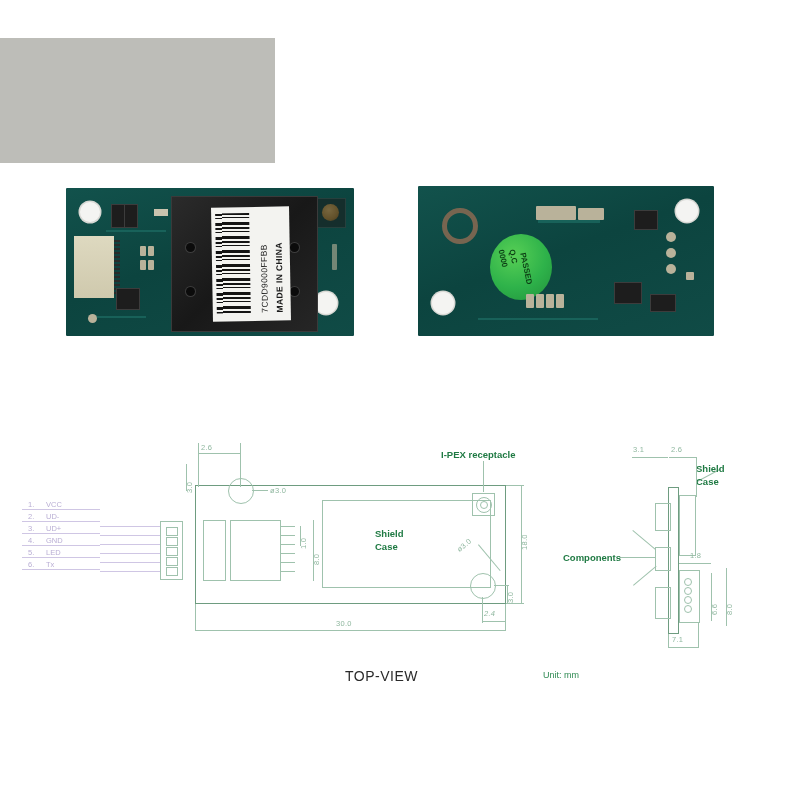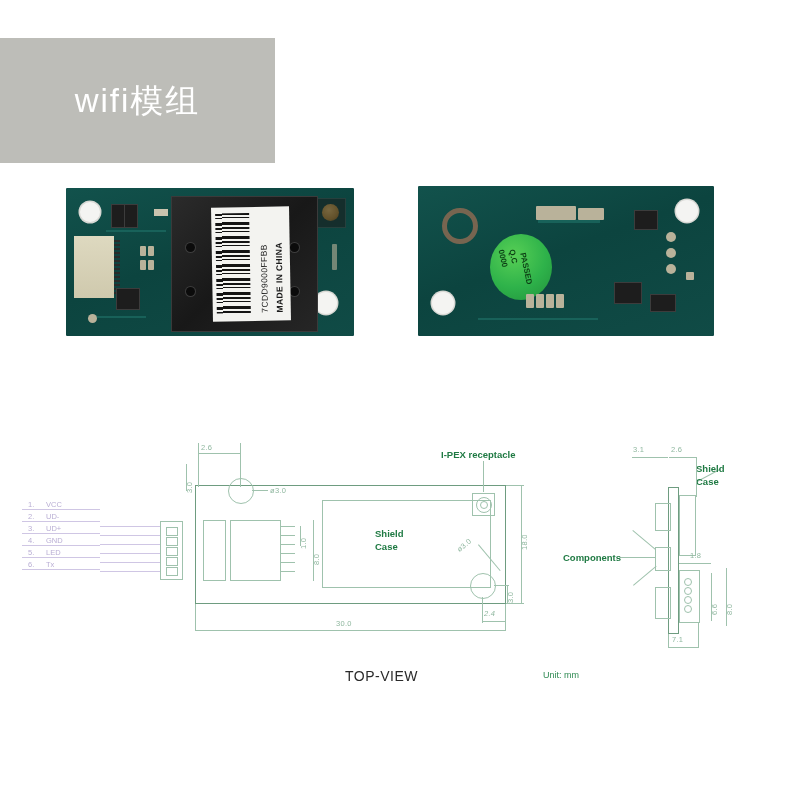--- a/index.html
+++ b/index.html
@@ -90,21 +90,20 @@
 
   #topview-label{position:absolute;left:345px;top:668px;color:#2a2a2a;
     font-size:14px;font-family:"Liberation Sans",sans-serif;letter-spacing:.5px;}
   #unit-label{position:absolute;left:543px;top:670px;color:#2f8a52;
     font-size:9px;font-family:"Liberation Sans",sans-serif;}
 </style>
 </head>
 <body>
 
 <div id="title-banner">
-  <div class="line2">wifi模组</div>
 </div>
 
 <div class="pcb" id="pcb-front">
   <div class="pcb-green"></div>
 
   <div class="mount-hole" style="left:14px;top:14px;width:20px;height:20px;"></div>
   <div class="mount-hole" style="left:249px;top:104px;width:22px;height:22px;"></div>
 
   <div class="ffc" style="left:8px;top:48px;width:40px;height:62px;"></div>
   <div class="ffc-teeth" style="left:48px;top:52px;width:6px;height:54px;"></div>

